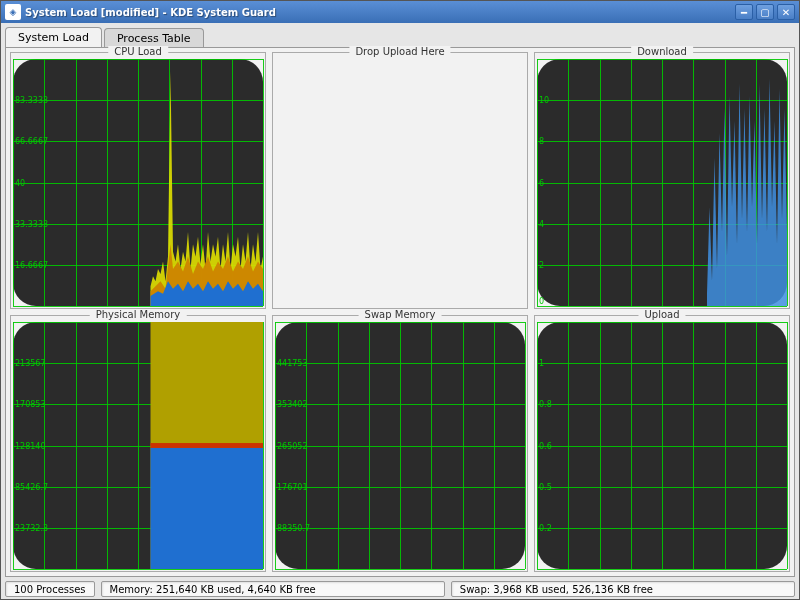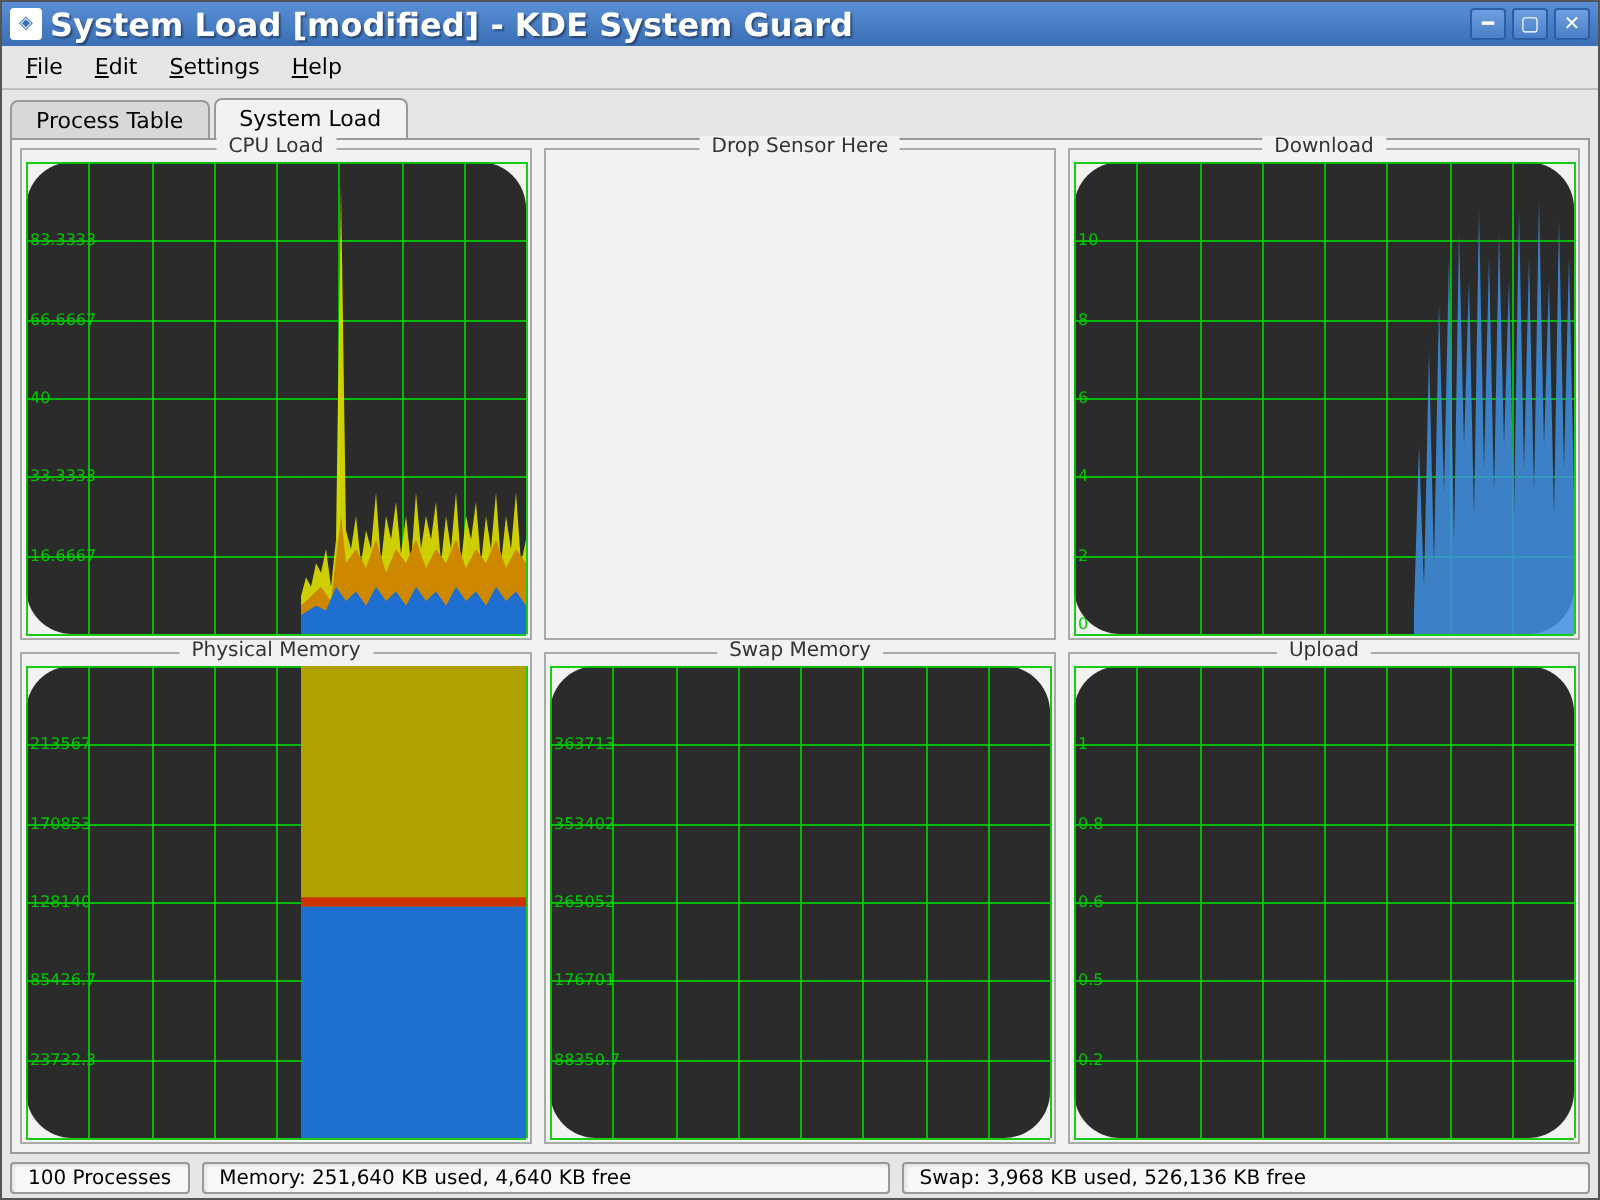--- a/index.html
+++ b/index.html
@@ -1,20 +1,20 @@
 <!DOCTYPE html>
 <html><head>
 <meta charset="utf-8">
 <style>
 * { margin: 0; padding: 0; box-sizing: border-box; }
 body { font-family: "DejaVu Sans", Verdana, sans-serif; font-size: 11px; background: #e6e6e6; width: 800px; height: 600px; overflow: hidden; }
 .window { width: 800px; height: 600px; display: flex; flex-direction: column; border: 1px solid #555; }
 .titlebar { height: 22px; background: linear-gradient(to bottom, #5a8fd6, #3a6fb6); display: flex; align-items: center; padding: 0 4px; color: #fff; font-weight: bold; }
 .titlebar-icon { width: 16px; height: 16px; background: #fff; border-radius: 2px; margin-right: 4px; display: flex; align-items: center; justify-content: center; font-size: 9px; color: #3a6fb6; }
-.titlebar-text { flex: 1; font-size: 16px; text-shadow: 1px 1px 1px rgba(0,0,0,0.4); }
+.titlebar-text { flex: 1; font-size: 10px; text-shadow: 1px 1px 1px rgba(0,0,0,0.4); }
 .titlebar-buttons { display: flex; gap: 3px; }
 .titlebar-btn { width: 18px; height: 16px; background: linear-gradient(to bottom,#6fa0e0,#4a7fc6); border: 1px solid #2a5fa6; border-radius: 2px; display: flex; align-items: center; justify-content: center; color: #fff; font-size: 10px; cursor: pointer; }
 .menubar { height: 22px; background: #e6e6e6; display: flex; align-items: center; padding: 0 4px; border-bottom: 1px solid #c0c0c0; }
 .menu-item { padding: 2px 8px; cursor: pointer; }
 .menu-item u { text-decoration: underline; }
 .tabbar { height: 24px; display: flex; align-items: flex-end; padding: 2px 4px 0 4px; background: #e6e6e6; }
 .tab { padding: 3px 12px; border: 1px solid #999; border-bottom: none; background: #e6e6e6; border-top-left-radius: 4px; border-top-right-radius: 4px; margin-right: 2px; cursor: pointer; position: relative; }
 .tab.active { background: #f2f2f2; z-index: 2; }
 .tab.inactive { background: #d8d8d8; top: 1px; }
 .content { flex: 1; background: #f2f2f2; border: 1px solid #999; margin: 0 4px 2px 4px; padding: 4px; display: grid; grid-template-columns: 1fr 1fr 1fr; grid-template-rows: 1fr 1fr; gap: 6px; position: relative; }
@@ -39,30 +39,24 @@
   <div class="titlebar">
     <div class="titlebar-icon">◈</div>
     <div class="titlebar-text">System Load [modified] - KDE System Guard</div>
     <div class="titlebar-buttons">
       <div class="titlebar-btn">━</div>
       <div class="titlebar-btn">▢</div>
       <div class="titlebar-btn">✕</div>
     </div>
   </div>
 
-  <div class="menubar">
-    <div class="menu-item"><u>F</u><span>ile</span></div>
-    <div class="menu-item"><u>E</u><span>dit</span></div>
-    <div class="menu-item"><u>S</u><span>ettings</span></div>
-    <div class="menu-item"><u>H</u><span>elp</span></div>
-  </div>
 
   <div class="tabbar">
+    <div class="tab active">System Load</div>
     <div class="tab inactive">Process Table</div>
-    <div class="tab active">System Load</div>
   </div>
 
   <div class="content">
 
     <div class="panel">
       <div class="panel-title">CPU Load</div>
       <div class="graph">
         <div class="grid">
             <div class="grid-line-h" style="top: 0%;"></div>
             <div class="grid-line-h" style="top: 16.6667%;"></div>
@@ -88,21 +82,21 @@
         </svg>
         <div class="y-label" style="top:16.6%">83.3333</div>
         <div class="y-label" style="top:33.3%">66.6667</div>
         <div class="y-label" style="top:50%">40</div>
         <div class="y-label" style="top:66.6%">33.3333</div>
         <div class="y-label" style="top:83.3%">16.6667</div>
       </div>
     </div>
 
     <div class="panel drop-zone">
-      <div class="panel-title">Drop Sensor Here</div>
+      <div class="panel-title">Drop Upload Here</div>
       <div class="graph" style="background:#f2f2f2"></div>
     </div>
 
     <div class="panel">
       <div class="panel-title">Download</div>
       <div class="graph">
         <div class="grid">
             <div class="grid-line-h" style="top: 0%;"></div>
             <div class="grid-line-h" style="top: 16.6667%;"></div>
             <div class="grid-line-h" style="top: 33.3333%;"></div>
@@ -180,21 +174,21 @@
             <div class="grid-line-v" style="left: 0%;"></div>
             <div class="grid-line-v" style="left: 12.5%;"></div>
             <div class="grid-line-v" style="left: 25%;"></div>
             <div class="grid-line-v" style="left: 37.5%;"></div>
             <div class="grid-line-v" style="left: 50%;"></div>
             <div class="grid-line-v" style="left: 62.5%;"></div>
             <div class="grid-line-v" style="left: 75%;"></div>
             <div class="grid-line-v" style="left: 87.5%;"></div>
             <div class="grid-line-v" style="left: 100%;"></div>
           </div>
-        <div class="y-label" style="top:16.6%">363713</div>
+        <div class="y-label" style="top:16.6%">441753</div>
         <div class="y-label" style="top:33.3%">353402</div>
         <div class="y-label" style="top:50%">265052</div>
         <div class="y-label" style="top:66.6%">176701</div>
         <div class="y-label" style="top:83.3%">88350.7</div>
       </div>
     </div>
 
     <div class="panel">
       <div class="panel-title">Upload</div>
       <div class="graph">

